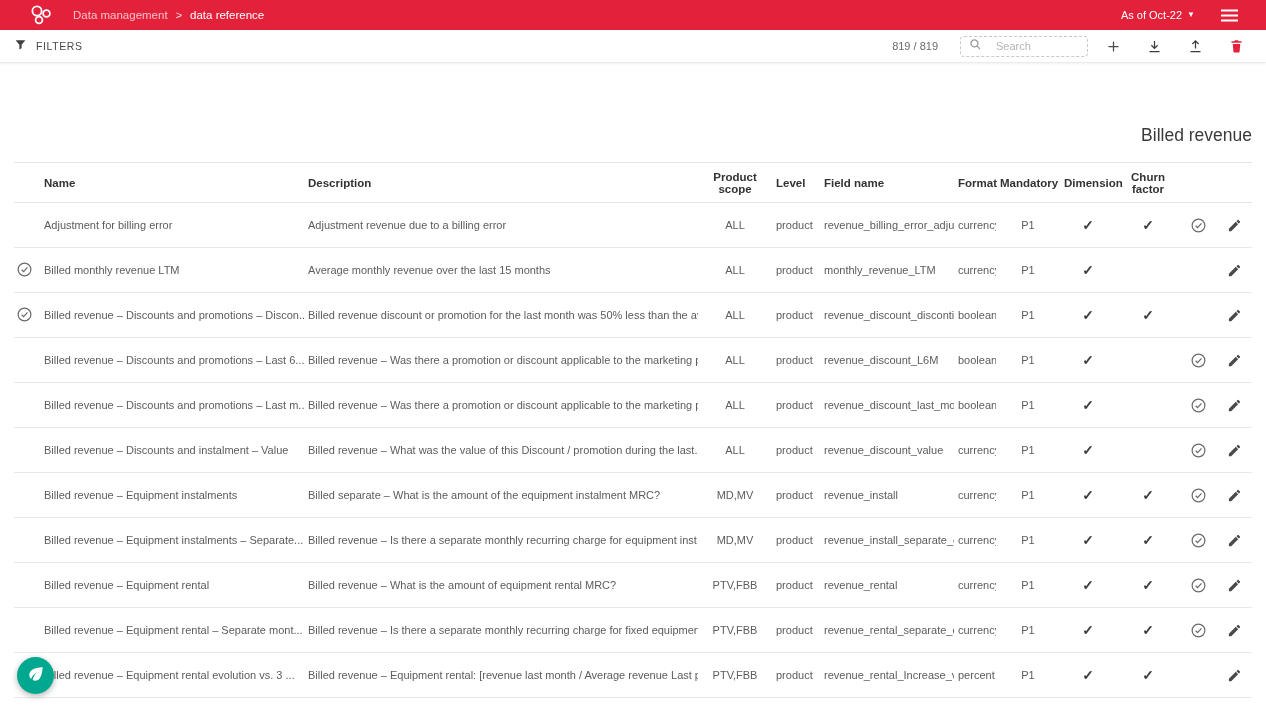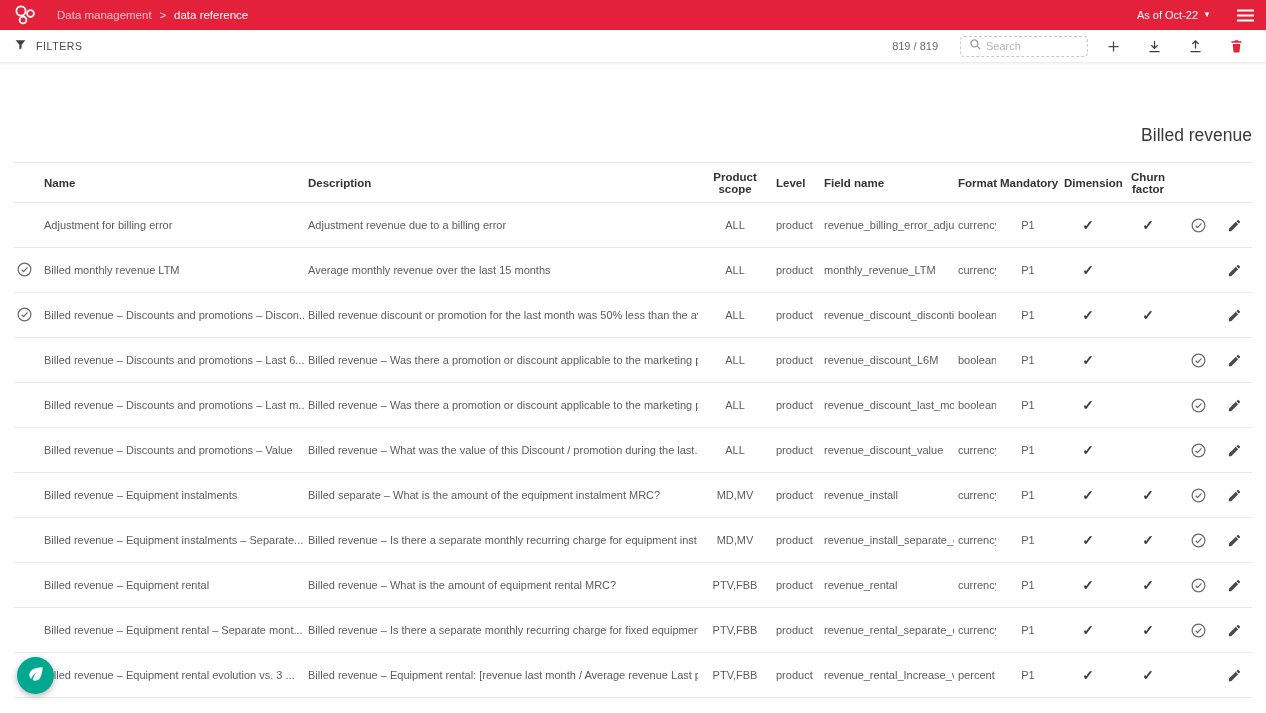--- a/index.html
+++ b/index.html
@@ -1,39 +1,39 @@
 <!DOCTYPE html>
 <html><head>
 <meta charset="utf-8">
 <style>
   * { margin: 0; padding: 0; box-sizing: border-box; }
   html, body { width: 1266px; height: 713px; overflow: hidden; background: #ffffff;
     font-family: "Liberation Sans", sans-serif; }
 
   
   .topbar { height: 30px; background: #e4213a; display: flex; align-items: center;
-    padding: 0 12px; color: #fff; }
+    padding: 0 28px; color: #fff; }
   .logo { display: flex; align-items: center; margin-right: 18px; }
   .crumb-root { color: rgba(255,255,255,.72); font-size: 11.5px; cursor: pointer; }
   .crumb-sep { color: rgba(255,255,255,.85); font-size: 11px; margin: 0 8px; }
   .crumb-cur { color: #fff; font-size: 11.5px; }
   .topbar-right { margin-left: auto; display: flex; align-items: center; gap: 26px; }
   .asof { font-size: 11px; color: #fff; display: flex; align-items: center; gap: 5px; cursor: pointer; }
   .asof .caret { font-size: 8px; line-height: 1; }
   .burger { cursor: pointer; display: flex; }
 
   
   .toolbar { height: 33px; display: flex; align-items: center; padding: 0 14px;
     border-bottom: 1px solid #ececec; box-shadow: 0 1px 2px rgba(0,0,0,.06); }
   .filters-btn { display: flex; align-items: center; gap: 9px; background: none; border: none;
     cursor: pointer; font-family: inherit; }
   .filters-label { font-size: 10.5px; letter-spacing: .6px; color: #4a4a4a; }
   .toolbar-right { margin-left: auto; display: flex; align-items: center; gap: 10px; }
   .count { font-size: 11px; color: #6b6b6b; margin-right: 12px; }
-  .search-box { display: flex; align-items: center; gap: 4px; border: 1px dashed #c9c9c9;
+  .search-box { display: flex; align-items: center; gap: 14px; border: 1px dashed #c9c9c9;
     border-radius: 4px; height: 21px; padding: 0 8px; width: 128px; }
   .search-box input { border: none; outline: none; width: 100%; font-size: 11px;
     font-family: inherit; color: #444; background: transparent; }
   .search-box input::placeholder { color: #b5b5b5; }
   .tool-icon-btn { background: none; border: none; cursor: pointer; padding: 3px 8px; display: flex; align-items: center; }
 
   
   .content { padding: 0 14px; }
   .section-title { margin: 62px 0 16px; font-size: 17.5px; font-weight: 500; color: #3a3a3a; text-align: right; }
 
@@ -331,21 +331,21 @@
   </tr>
         <tr>
     <td class="status-cell">
       <span style="visibility: hidden;">
         <svg width="17" height="17" viewBox="0 0 24 24" fill="none" stroke="#6a6a6a" stroke-width="1.7">
                 <circle cx="12" cy="12" r="9"></circle>
                 <path d="M8 12.4l2.7 2.7L16.2 9"></path>
               </svg>
       </span>
     </td>
-    <td>Billed revenue – Discounts and promotions – Value</td>
+    <td>Billed revenue – Discounts and instalment – Value</td>
     <td>Billed revenue – What was the value of this Discount / promotion during the last...</td>
     <td class="al-c">ALL</td>
     <td>product</td>
     <td>revenue_discount_value</td>
     <td>currency</td>
     <td class="al-c">P1</td>
     <td class="al-c"><span class="tick" style="visibility: visible;">✓</span></td>
     <td class="al-c"><span class="tick" style="visibility: hidden;">✓</span></td>
     <td class="al-c">
       <button class="icon-btn" style="visibility: visible;">

